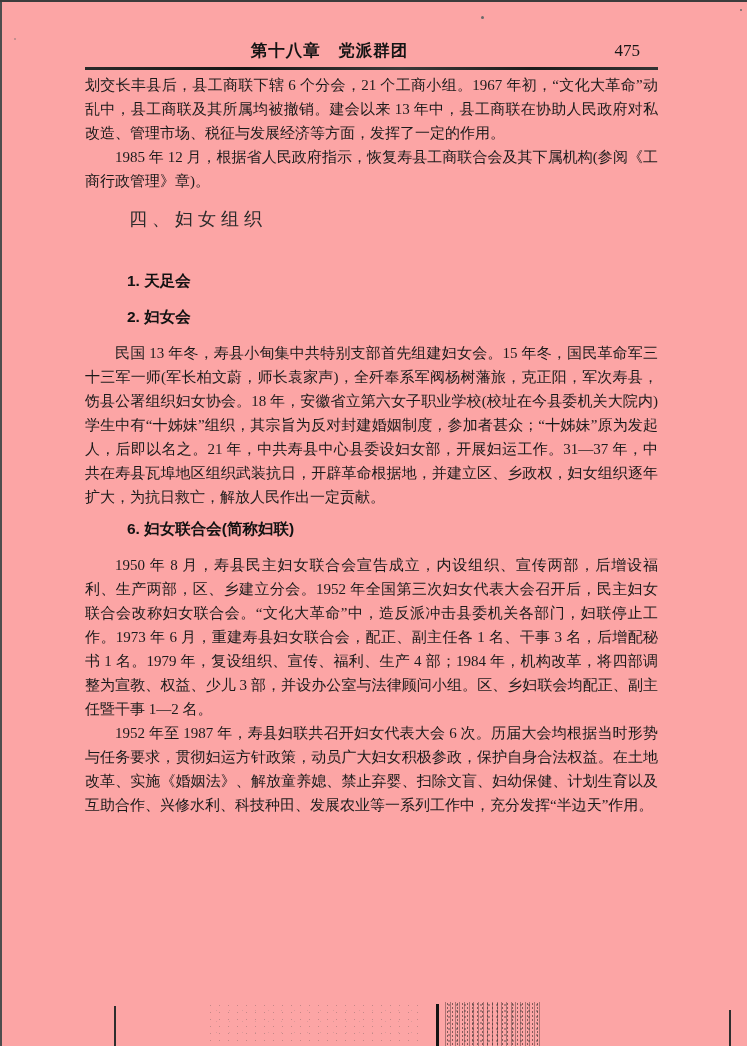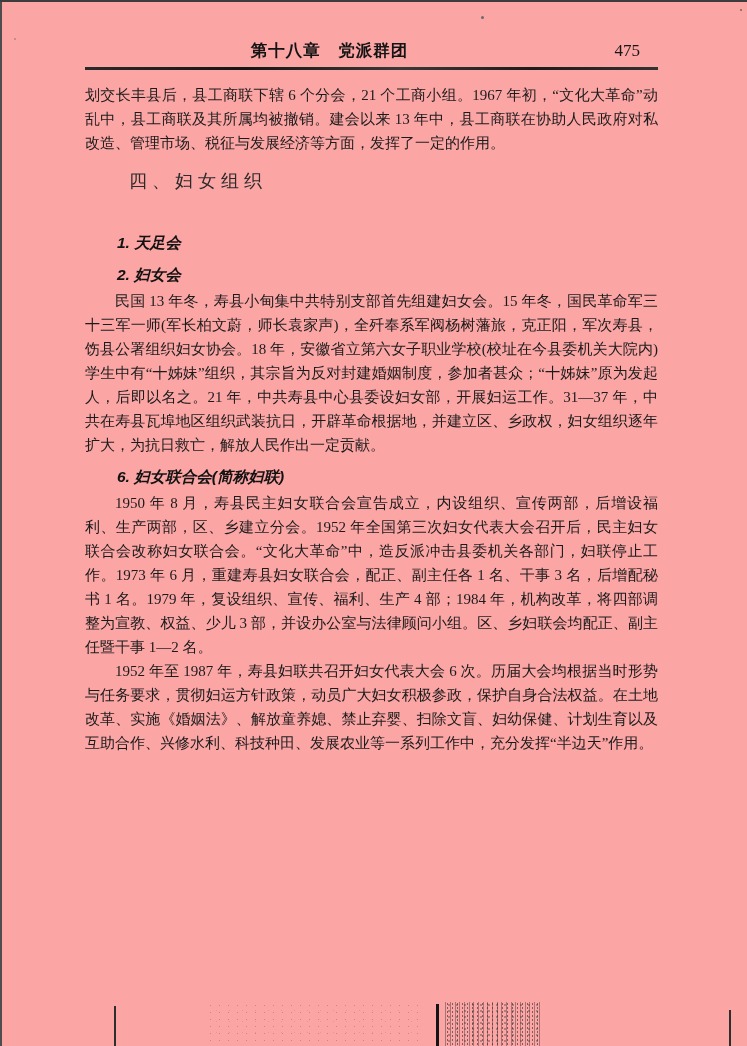--- a/index.html
+++ b/index.html
@@ -50,35 +50,34 @@
   }
   
   .body-text {
     position: absolute; top: 69px; left: 85px; width: 573px;
     font-size: 15px; line-height: 24px;
     text-align: justify; text-justify: inter-character;
     color: #1b1b1b;
   }
   .para { margin: 0; text-indent: 2em; }
   .para.no-indent { text-indent: 0; }
-  .para.first { margin-top: 14px; }
+  .para.first { margin-top: 4px; }
   .section-heading {
     margin: 14px 0 38px 0;
     padding-left: 44px;
     font-size: 18px; font-weight: 400;
     letter-spacing: 5px;
     color: #2b2b2b;
     text-indent: 0;
   }
   .sub-heading {
-    margin: 2px; padding-left: 30px;
+    margin: 12px; padding-left: 30px;
     font-family: "Liberation Sans", sans-serif;
     font-weight: 700; font-size: 15.5px; line-height: 24px;
     color: #121212;
-    font-style: italic;
   }
   .sub-heading.spaced { margin-top: 8px; }
   
   .noise-tick {
     position: absolute; background: #2e2e2e;
   }
   .noise-speckle-light {
     position: absolute; left: 206px; top: 1002px;
     width: 214px; height: 40px;
     background-image:
@@ -110,20 +109,21 @@
 
   <div class="header">
     <span class="chapter-title">第十八章　党派群团</span>
     <span class="page-number">475</span>
   </div>
   <div class="header-rule"></div>
 
   <div class="body-text">
 
     <p class="para no-indent first">划交长丰县后，县工商联下辖 6 个分会，21 个工商小组。1967 年初，“文化大革命”动乱中，县工商联及其所属均被撤销。建会以来 13 年中，县工商联在协助人民政府对私改造、管理市场、税征与发展经济等方面，发挥了一定的作用。</p>
+    <p class="para">1985 年 12 月，根据省人民政府指示，恢复寿县工商联合会及其下属机构(参阅《工商行政管理》章)。</p>
 
     <h2 class="section-heading">四、妇女组织</h2>
 
     <h3 class="sub-heading">1. 天足会</h3>
 
     <h3 class="sub-heading spaced">2. 妇女会</h3>
     <p class="para">民国 13 年冬，寿县小甸集中共特别支部首先组建妇女会。15 年冬，国民革命军三十三军一师(军长柏文蔚，师长袁家声)，全歼奉系军阀杨树藩旅，克正阳，军次寿县，饬县公署组织妇女协会。18 年，安徽省立第六女子职业学校(校址在今县委机关大院内)学生中有“十姊妹”组织，其宗旨为反对封建婚姻制度，参加者甚众；“十姊妹”原为发起人，后即以名之。21 年，中共寿县中心县委设妇女部，开展妇运工作。31—37 年，中共在寿县瓦埠地区组织武装抗日，开辟革命根据地，并建立区、乡政权，妇女组织逐年扩大，为抗日救亡，解放人民作出一定贡献。</p>
 
     <h3 class="sub-heading spaced">6. 妇女联合会(简称妇联)</h3>
     <p class="para">1950 年 8 月，寿县民主妇女联合会宣告成立，内设组织、宣传两部，后增设福利、生产两部，区、乡建立分会。1952 年全国第三次妇女代表大会召开后，民主妇女联合会改称妇女联合会。“文化大革命”中，造反派冲击县委机关各部门，妇联停止工作。1973 年 6 月，重建寿县妇女联合会，配正、副主任各 1 名、干事 3 名，后增配秘书 1 名。1979 年，复设组织、宣传、福利、生产 4 部；1984 年，机构改革，将四部调整为宣教、权益、少儿 3 部，并设办公室与法律顾问小组。区、乡妇联会均配正、副主任暨干事 1—2 名。</p>

